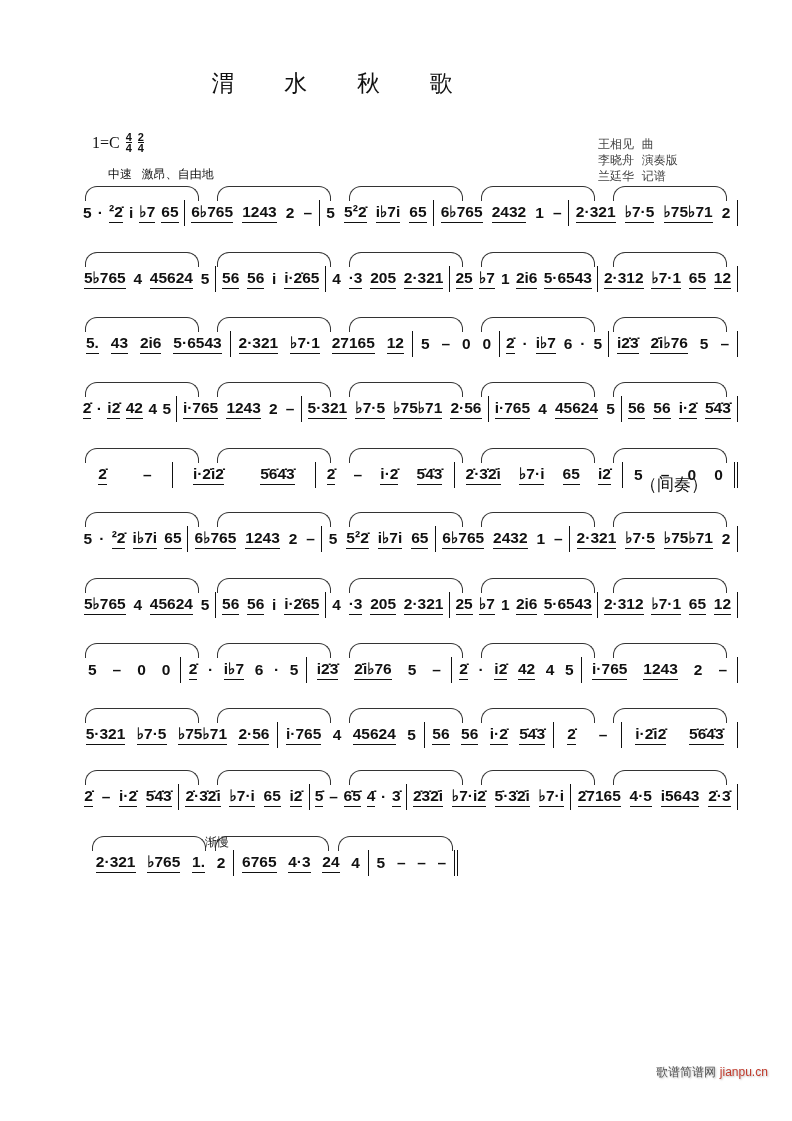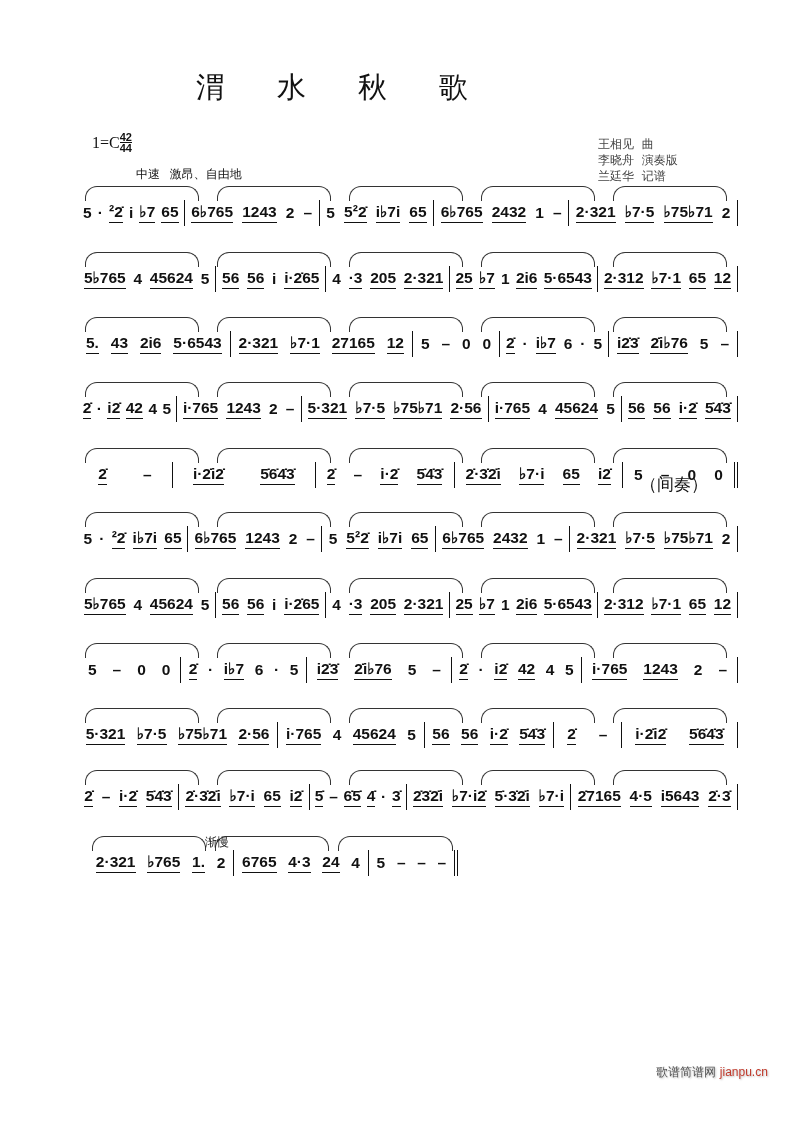--- a/index.html
+++ b/index.html
@@ -1,21 +1,21 @@
 <!DOCTYPE html>
 <html><head>
   <meta charset="utf-8">
   <style>
     html, body { margin: 0; padding: 0; background: #ffffff; }
     body { width: 792px; height: 1121px; position: relative; overflow: hidden; color: #111; }
-    .title { position: absolute; left: 0; width: 686px; top: 68px; text-align: center; font-family: Liberation Sans, sans-serif; font-size: 29px; letter-spacing: 22px; }
-    .key { position: absolute; left: 92px; top: 132px; font-family: "Liberation Serif", serif; font-size: 16px; display: flex; align-items: center; }
+    .title { position: absolute; left: 0; width: 686px; top: 68px; text-align: center; font-family: Liberation Serif, serif; font-size: 23px; letter-spacing: 22px; }
+    .key { position: absolute; left: 92px; top: 132px; font-family: "Liberation Serif", serif; font-size: 16px; display: flex; align-items: center; gap: 6px; }
     .frac { display: inline-flex; flex-direction: column; align-items: center; font-family: "Liberation Sans", sans-serif; font-weight: bold; font-size: 11px; line-height: 10px; }
     .frac span.n { border-bottom: 1px solid #111; }
-    .tempo { position: absolute; left: 108px; top: 166px; font-family: "DejaVu Sans", sans-serif; font-size: 12px; word-spacing: 6px; margin-left: 28px; }
+    .tempo { position: absolute; left: 108px; top: 166px; font-family: "DejaVu Sans", sans-serif; font-size: 12px; word-spacing: 6px; }
     .credits { position: absolute; left: 598px; top: 136px; font-family: "DejaVu Sans", sans-serif; font-size: 12px; color: #444; line-height: 16px; }
     .credits div { white-space: pre; }
     .line { position: absolute; left: 78px; width: 660px; height: 50px; }
     .line .slur-row { position: absolute; top: 0; left: 0; right: 0; height: 14px; }
     .slur { position: absolute; top: 2px; height: 14px; border-top: 1.4px solid #333; border-left: 1.4px solid #333; border-right: 1.4px solid #333; border-radius: 12px 12px 0 0; border-bottom: none; }
     .line .notes { position: absolute; top: 16px; left: 0; right: 0; display: flex; align-items: center; font-family: "Liberation Sans", sans-serif; font-weight: bold; font-size: 15.5px; white-space: pre; height: 26px; }
     .meas { flex: 1 1 auto; display: flex; align-items: center; justify-content: space-around; padding: 0 2px; border-right: 1.5px solid #111; height: 26px; }
     .meas.final { border-right: 4px double #111; }
     .grp { display: inline-block; border-bottom: 1.3px solid #111; padding-bottom: 1px; }
     .note { display: inline-block; }

